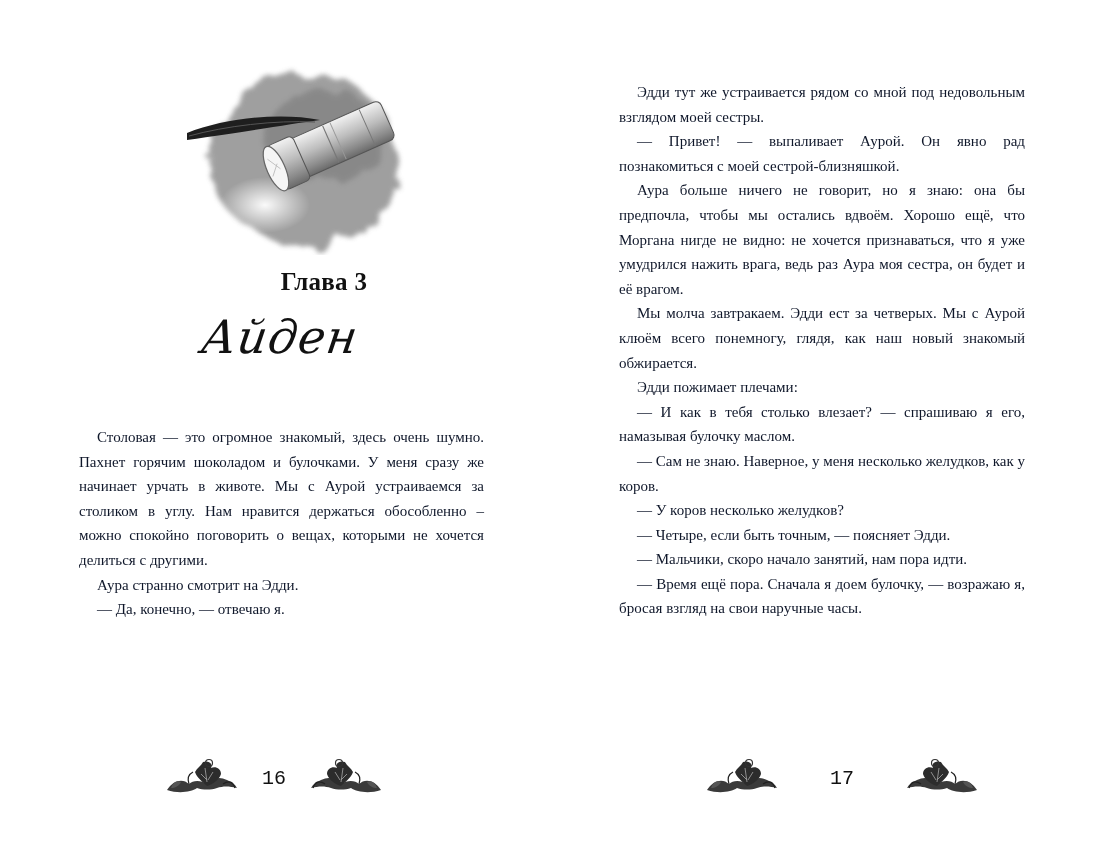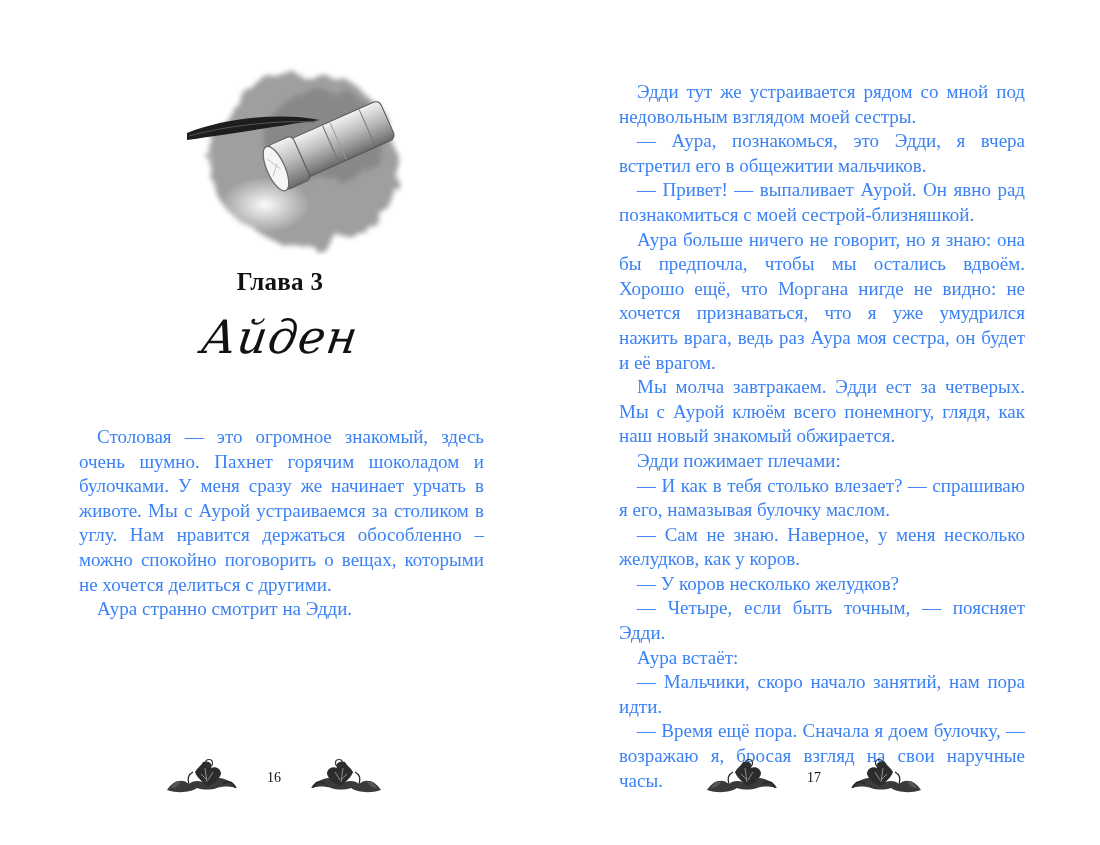--- a/index.html
+++ b/index.html
@@ -6,37 +6,37 @@
   body { width:1100px; height:845px; position:relative; overflow:hidden;
          font-family:"DejaVu Serif","Liberation Serif",serif; color:#1a1a1a; }
   .page { position:absolute; top:0; height:845px; width:550px; }
   .page-left { left:0; }
   .page-right { left:550px; }
 
   .illustration { position:absolute; left:185px; top:40px; width:230px; height:215px; }
 
   .chapter-num { position:absolute; left:0; width:560px; top:268px; text-align:center;
                  font-family:"Liberation Serif","DejaVu Serif",serif; font-weight:bold;
-                 font-size:25px; color:#111; letter-spacing:0.3px; }
+                 font-size:25px; color:#111; letter-spacing:0.3px;padding-left:44px; }
   .chapter-title { position:absolute; left:0; width:560px; top:310px; text-align:center;
                    font-family:"DejaVu Serif","Liberation Serif",serif; font-style:italic;
                    font-size:46px; color:#111; transform:skewX(-8deg); letter-spacing:1px; }
 
   .text-block { position:absolute; font-family:"Liberation Serif","DejaVu Serif",serif;
-                font-size:19px; line-height:24.6px; color:#3b82f6; }
+                font-size:15px; line-height:24.6px; color:#0f172a; }
   .text-block p { margin:0; text-align:justify; text-align-last:left; }
   .text-block p.indent { text-indent:18px; }
   .left-text { left:79px; top:425px; width:405px; }
   .right-text { left:619px; top:80px; width:406px; }
 
   .footer { position:absolute; top:758px; height:40px; display:flex; align-items:center; }
-  .footer .pnum { font-family:Liberation Serif, serif; font-size:14px;
+  .footer .pnum { font-family:Liberation Mono, monospace; font-size:20px;
                   color:#111; width:70px; text-align:center; }
   .left-footer { left:163px; }
-  .right-footer { left:703px; }
+  .right-footer { left:703px;gap:28px; }
   .orn { width:76px; height:40px; display:block; }
 </style>
 </head>
 <body>
 
 <svg width="0" height="0" style="position:absolute">
   <defs>
     <filter id="rough" x="-20%" y="-20%" width="140%" height="140%">
       <feTurbulence type="fractalNoise" baseFrequency="0.035" numOctaves="3" seed="4"></feTurbulence>
       <feDisplacementMap in="SourceGraphic" scale="26"></feDisplacementMap>
@@ -84,46 +84,45 @@
       </g>
     </svg>
   </div>
 
   <div class="chapter-num">Глава 3</div>
   <div class="chapter-title">Айден</div>
 
   <div class="text-block left-text">
     <p class="indent">Столовая — это огромное знакомый, здесь очень шумно. Пахнет горячим шоколадом и булочками. У меня сразу же начинает урчать в животе. Мы с Аурой устраиваемся за столиком в углу. Нам нравится держаться обособленно – можно спокойно поговорить о вещах, которыми не хочется делиться с другими.</p>
     <p class="indent">Аура странно смотрит на Эдди.</p>
+    <p class="indent">— Да, конечно, — отвечаю я.</p>
   </div>
 
   <div class="footer left-footer">
     <svg class="orn" viewBox="0 0 76 40">
         <use href="#orn-shape"></use>
       </svg>
     <span class="pnum">16</span>
     <svg class="orn" viewBox="0 0 76 40" style="transform:scaleX(-1)">
         <use href="#orn-shape"></use>
       </svg>
   </div>
 </div>
 
 <div class="page page-right">
   <div class="text-block right-text" style="left:69px;">
     <p class="indent">Эдди тут же устраивается рядом со мной под недовольным взглядом моей сестры.</p>
-    <p class="indent">— Аура, познакомься, это Эдди, я вчера встретил его в общежитии мальчиков.</p>
     <p class="indent">— Привет! — выпаливает Аурой. Он явно рад познакомиться с моей сестрой-близняшкой.</p>
     <p class="indent">Аура больше ничего не говорит, но я знаю: она бы предпочла, чтобы мы остались вдвоём. Хорошо ещё, что Моргана нигде не видно: не хочется признаваться, что я уже умудрился нажить врага, ведь раз Аура моя сестра, он будет и её врагом.</p>
     <p class="indent">Мы молча завтракаем. Эдди ест за четверых. Мы с Аурой клюём всего понемногу, глядя, как наш новый знакомый обжирается.</p>
     <p class="indent">Эдди пожимает плечами:</p>
     <p class="indent">— И как в тебя столько влезает? — спрашиваю я его, намазывая булочку маслом.</p>
     <p class="indent">— Сам не знаю. Наверное, у меня несколько желудков, как у коров.</p>
     <p class="indent">— У коров несколько желудков?</p>
     <p class="indent">— Четыре, если быть точным, — поясняет Эдди.</p>
-    <p class="indent">Аура встаёт:</p>
     <p class="indent">— Мальчики, скоро начало занятий, нам пора идти.</p>
     <p class="indent">— Время ещё пора. Сначала я доем булочку, — возражаю я, бросая взгляд на свои наручные часы.</p>
   </div>
 
   <div class="footer right-footer" style="left:153px;">
     <svg class="orn" viewBox="0 0 76 40">
         <use href="#orn-shape"></use>
       </svg>
     <span class="pnum">17</span>
     <svg class="orn" viewBox="0 0 76 40" style="transform:scaleX(-1)">

